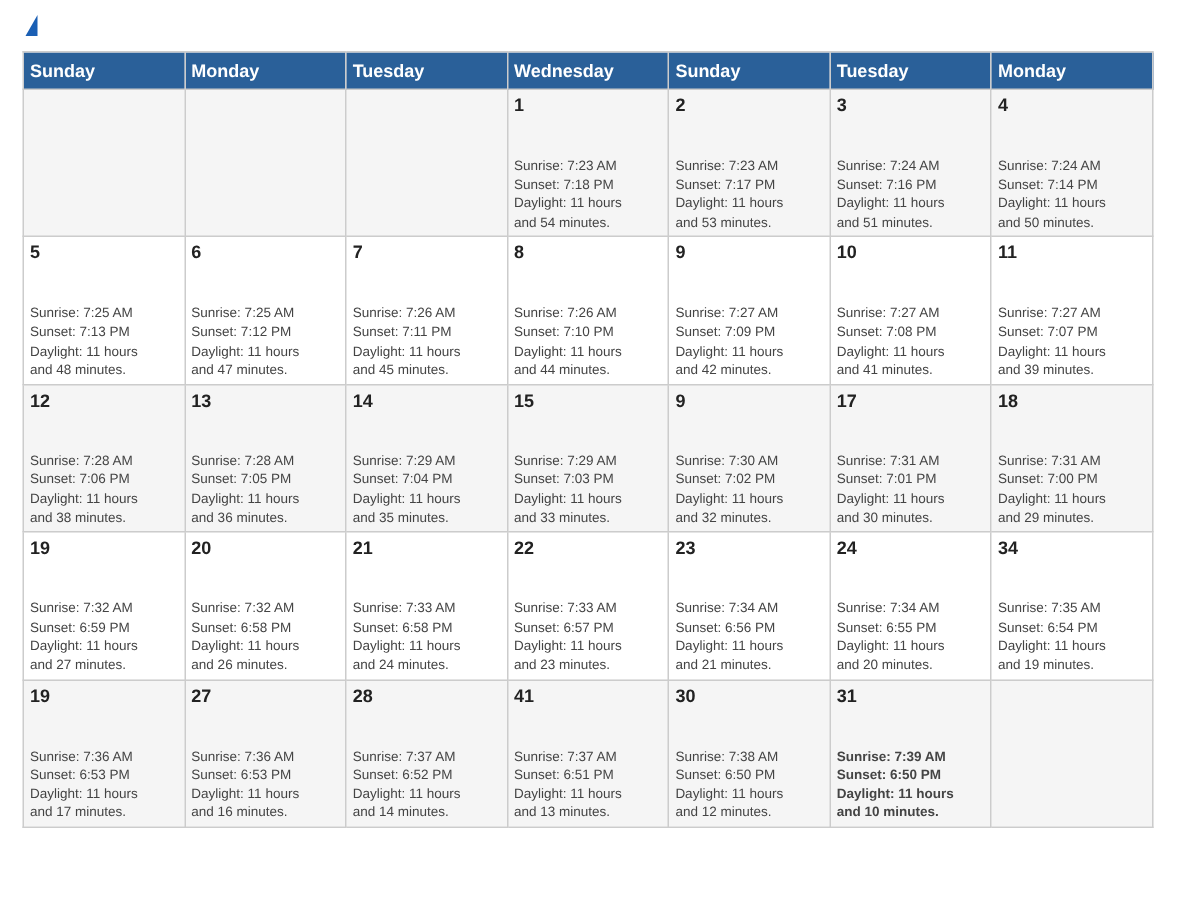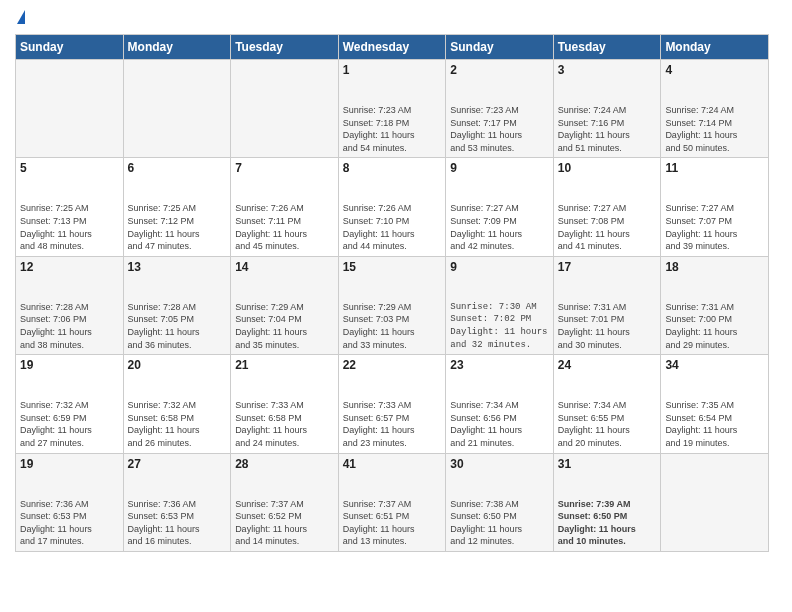--- a/index.html
+++ b/index.html
@@ -239,21 +239,21 @@
           </td>
           <td>
             <span class="day-number">15</span>
             <div class="day-info" style="white-space: pre-line;">Sunrise: 7:29 AM
 Sunset: 7:03 PM
 Daylight: 11 hours
 and 33 minutes.</div>
           </td>
           <td>
             <span class="day-number">9</span>
-            <div class="day-info" style="white-space: pre-line; font-family: Liberation Mono, monospace;">Sunrise: 7:30 AM
+            <div class="day-info" style="white-space: pre-line;">Sunrise: 7:30 AM
 Sunset: 7:02 PM
 Daylight: 11 hours
 and 32 minutes.</div>
           </td>
           <td>
             <span class="day-number">17</span>
             <div class="day-info" style="white-space: pre-line;">Sunrise: 7:31 AM
 Sunset: 7:01 PM
 Daylight: 11 hours
 and 30 minutes.</div>

